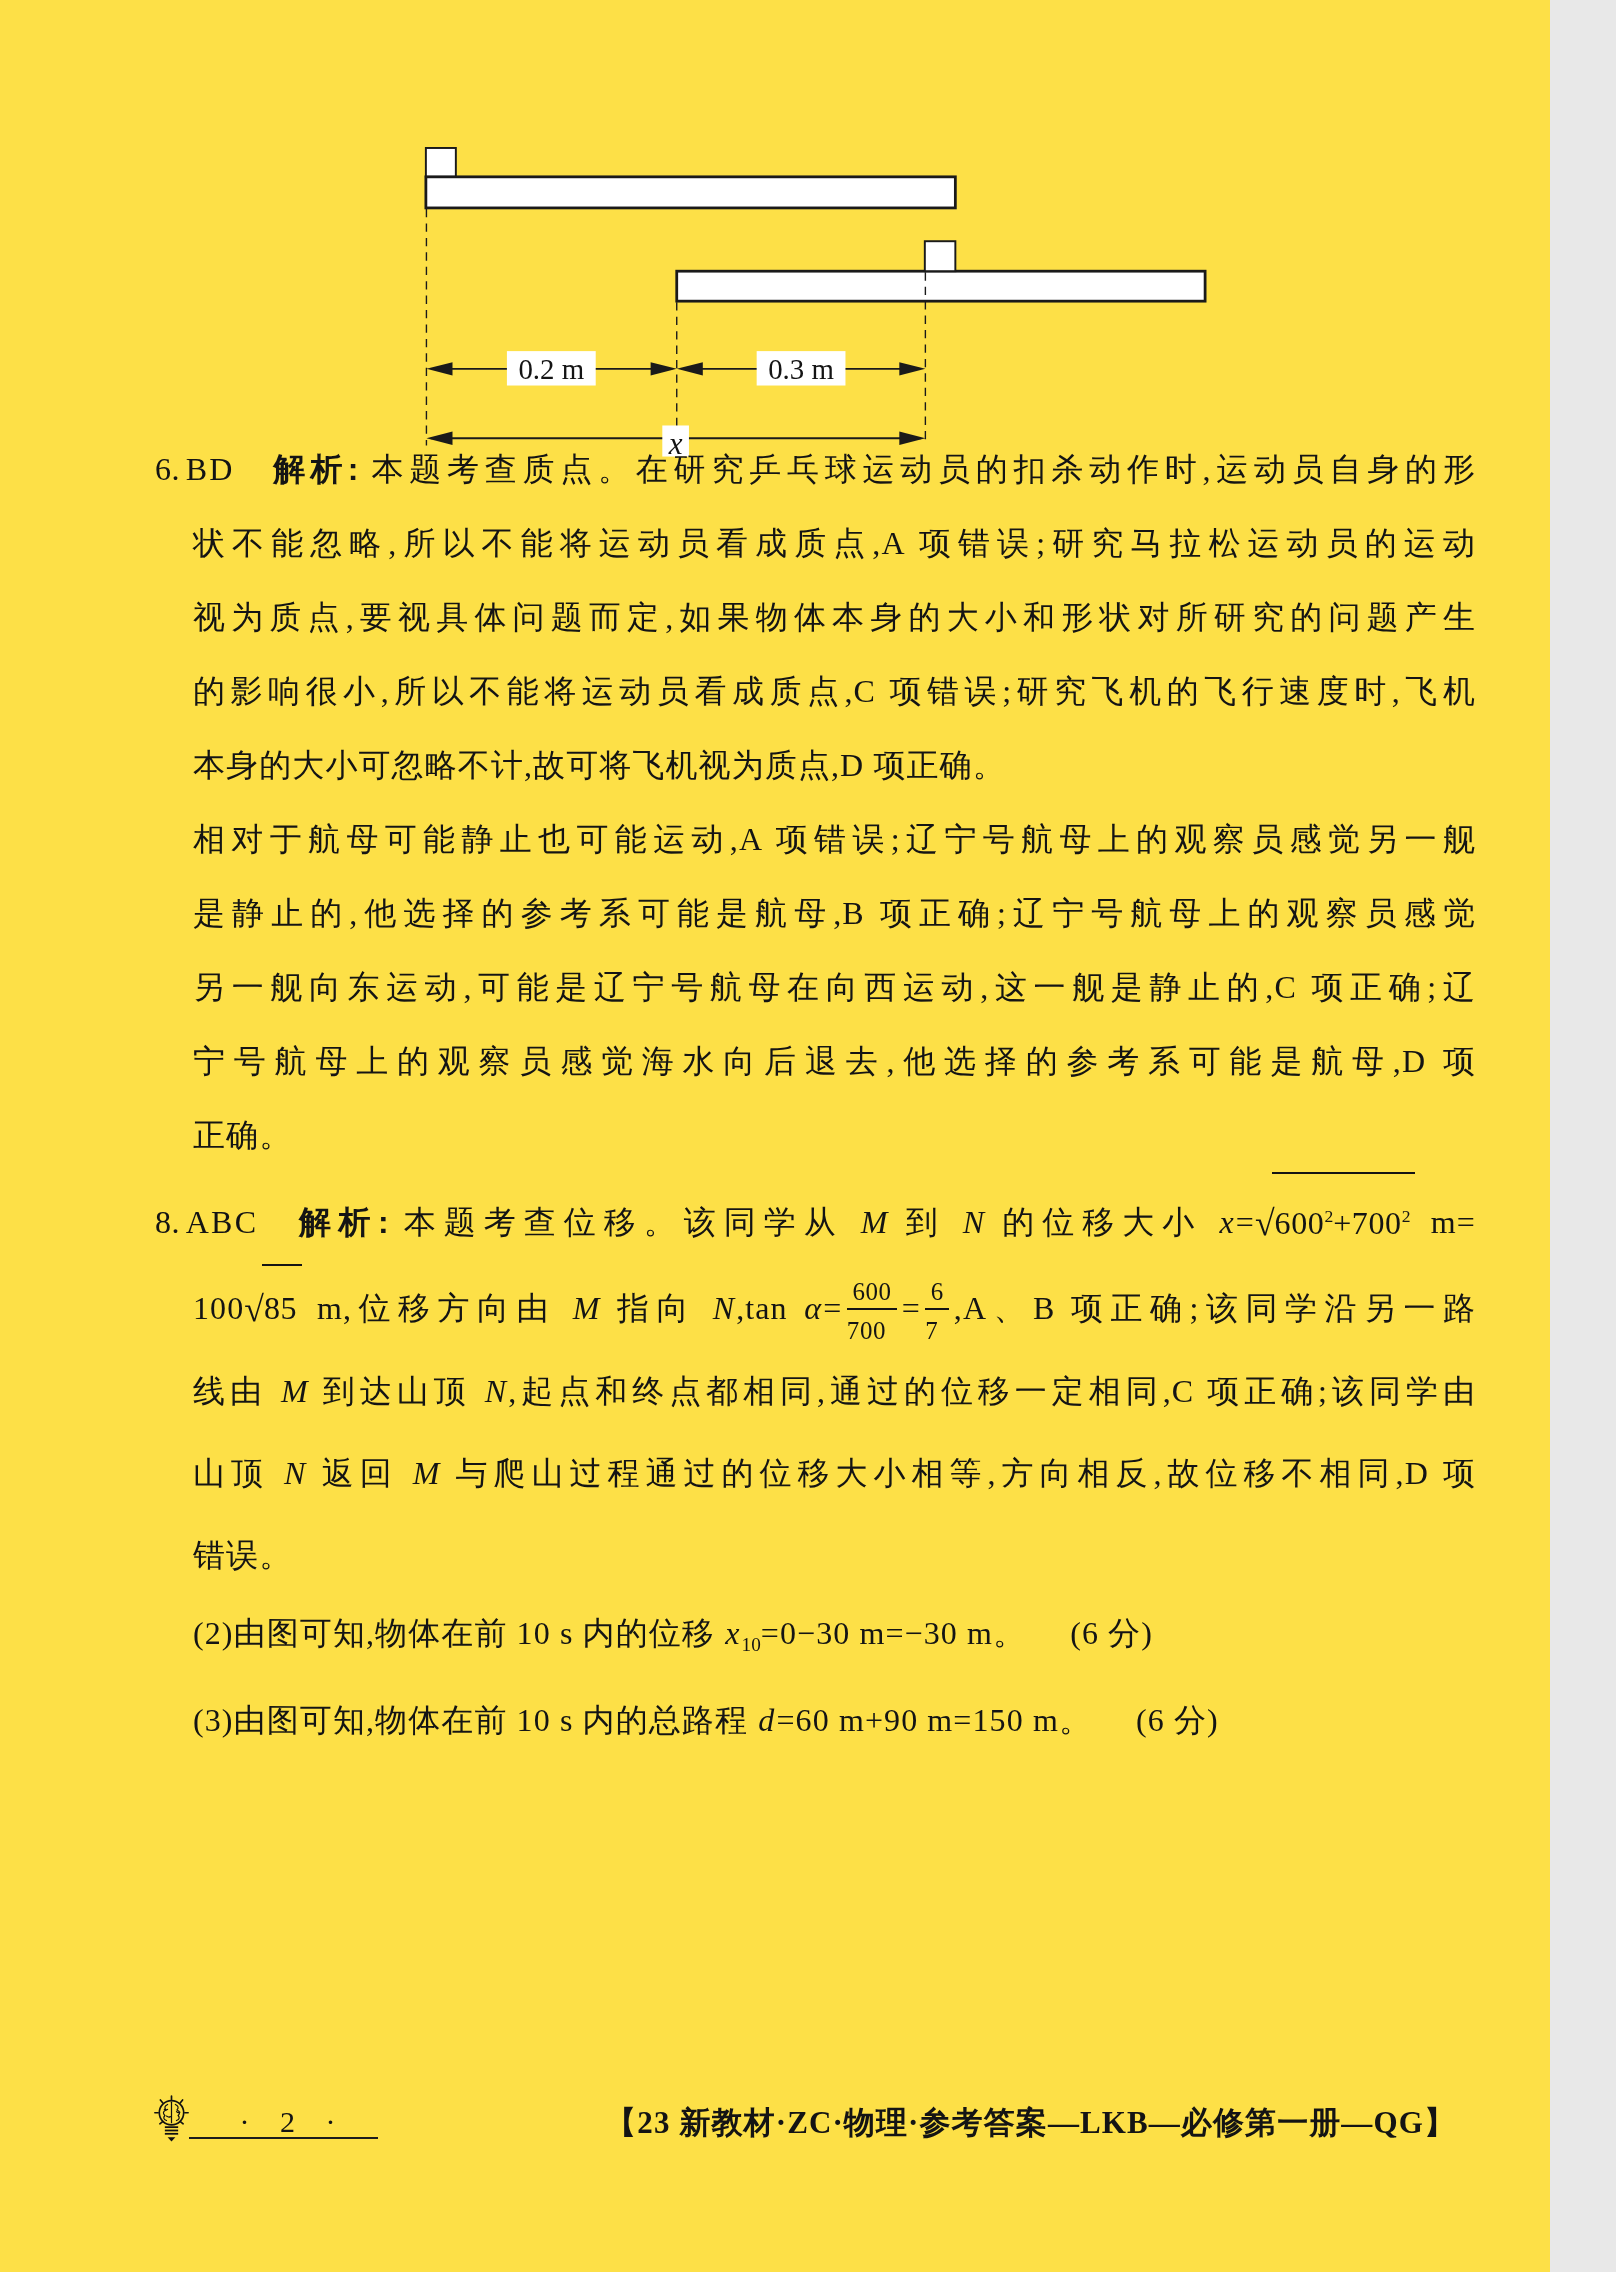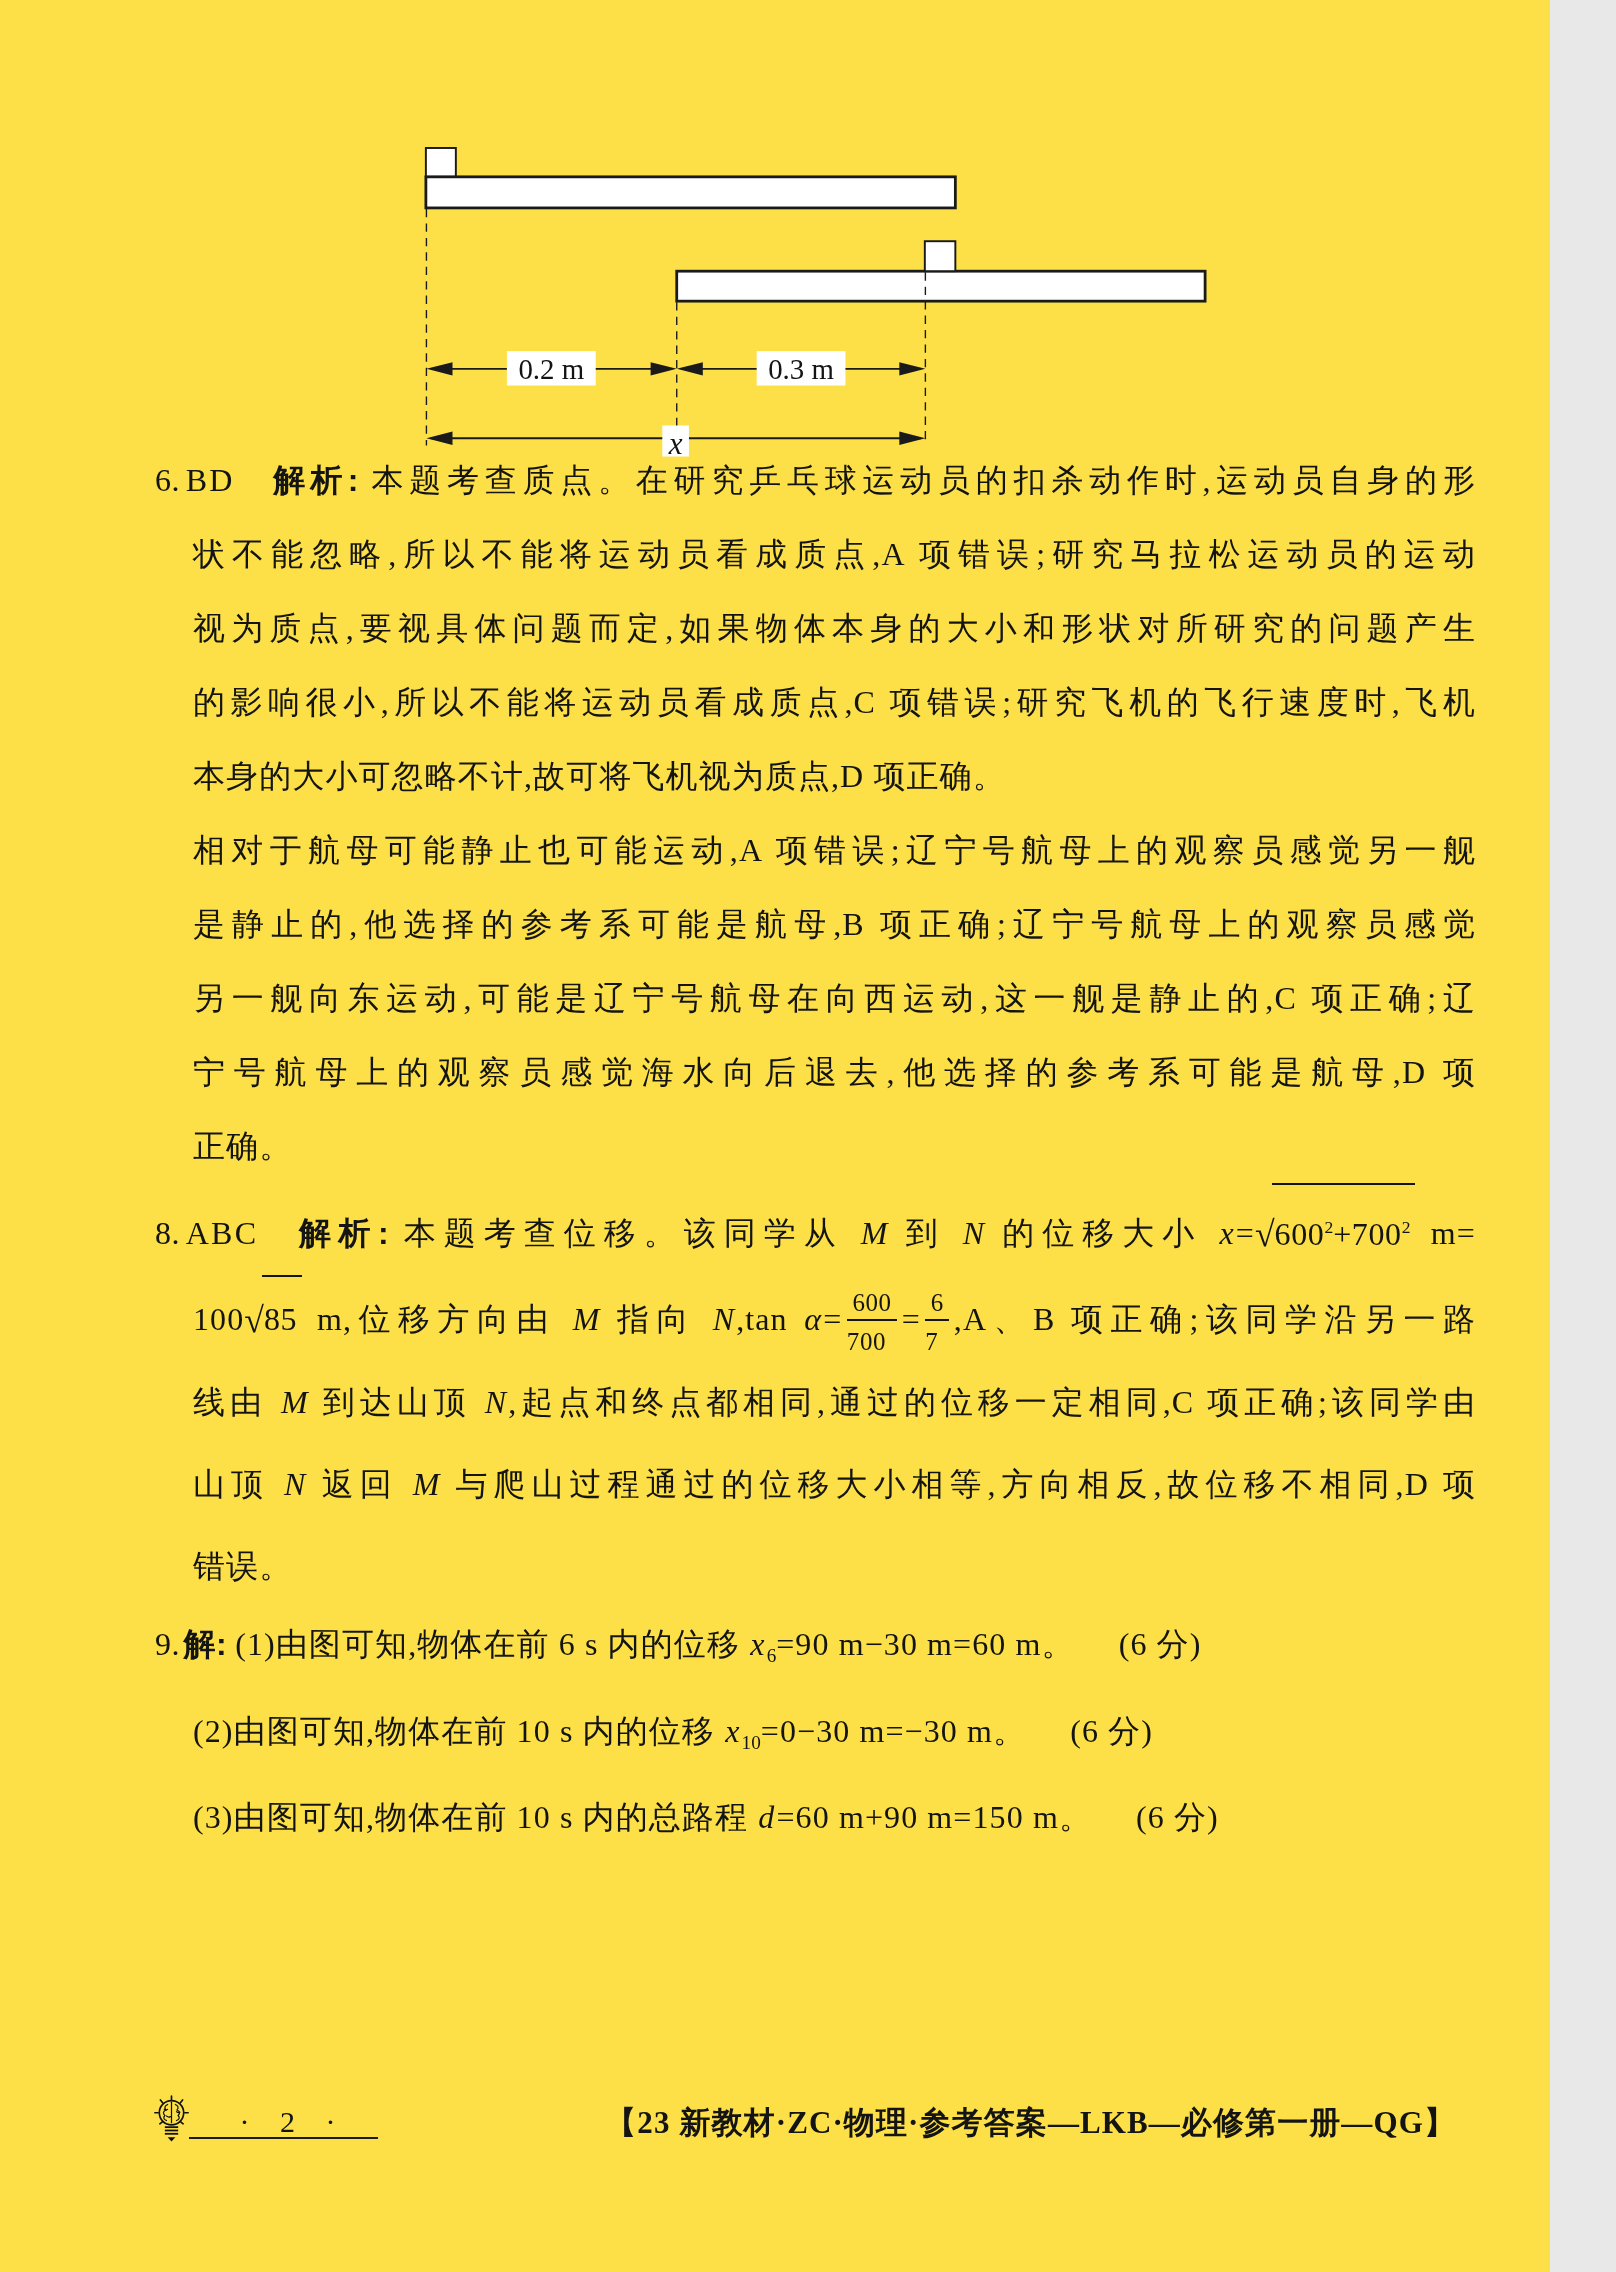--- a/index.html
+++ b/index.html
@@ -3,21 +3,21 @@
 <meta charset="utf-8">
 <style>
   html,body{margin:0;padding:0;background:#e8e8e8;}
   .page{position:relative;width:1550px;height:2273px;background:#fde047;overflow:hidden;
         font-family:"Liberation Serif","DejaVu Serif",serif;color:#141414;}
   
   .figure{position:absolute;left:389px;top:128px;}
   .figure text{font-family:"Liberation Serif","DejaVu Serif",serif;font-size:52px;fill:#141414;}
   .figure .var{font-style:italic;font-size:56px;}
   
-  #items-root{position:absolute;left:155px;top:443px;width:1321px;}
+  #items-root{position:absolute;left:155px;top:432px;width:1321px;}
   .line{line-height:74px;font-size:32px;letter-spacing:1.1px;
         text-align:justify;text-align-last:justify;white-space:nowrap;}
   .qitem.math .line{line-height:82px;}
   .line.cont{padding-left:38px;}
   .line.noj{text-align:left;text-align-last:auto;}
   .line.right{text-align:right;text-align-last:right;line-height:50px;}
   .seg-num{letter-spacing:0.6px;}
   .seg-ans{margin:0 30.5px 0 5.6px;letter-spacing:2.2px;}
   .seg-b{font-family:"Liberation Sans","DejaVu Sans",sans-serif;font-weight:bold;
          margin:0 7.8px 0 3.3px;letter-spacing:0.6px;}
@@ -98,21 +98,20 @@
         <div class="line cont noj"><span class="seg-t">正确。</span></div>
       </div>
       <div class="qitem math">
         <div class="line"><span class="seg-num">8.</span><span class="seg-ans">ABC</span><span class="seg-b">解析:</span><span class="seg-t">本题考查位移。该同学从 </span><span class="seg-i">M</span><span class="seg-t"> 到 </span><span class="seg-i">N</span><span class="seg-t"> 的位移大小 </span><span class="seg-i">x</span><span class="seg-t">=</span><span class="sqrt"><span class="r">√</span><span class="b"><span class="seg-t">600</span><sup>2</sup><span class="seg-t">+700</span><sup>2</sup></span></span><span class="seg-t"> m=</span></div>
         <div class="line cont"><span class="seg-t">100</span><span class="sqrt"><span class="r">√</span><span class="b"><span class="seg-t">85</span></span></span><span class="seg-t"> m,位移方向由 </span><span class="seg-i">M</span><span class="seg-t"> 指向 </span><span class="seg-i">N</span><span class="seg-t">,tan </span><span class="seg-i">α</span><span class="seg-t">=</span><span class="frac"><span class="fn">600</span><span class="fd">700</span></span><span class="seg-t">=</span><span class="frac"><span class="fn">6</span><span class="fd">7</span></span><span class="seg-t">,A、B 项正确;该同学沿另一路</span></div>
         <div class="line cont"><span class="seg-t">线由 </span><span class="seg-i">M</span><span class="seg-t"> 到达山顶 </span><span class="seg-i">N</span><span class="seg-t">,起点和终点都相同,通过的位移一定相同,C 项正确;该同学由</span></div>
         <div class="line cont"><span class="seg-t">山顶 </span><span class="seg-i">N</span><span class="seg-t"> 返回 </span><span class="seg-i">M</span><span class="seg-t"> 与爬山过程通过的位移大小相等,方向相反,故位移不相同,D 项</span></div>
         <div class="line cont noj"><span class="seg-t">错误。</span></div>
       </div>
       <div class="qitem">
-        <div class="line noj"><span class="seg-num">9.</span><span class="seg-b">解:</span><span class="seg-t">(1)由图可知,物体在前 6 s 内的位移 </span><span class="seg-i">x</span><sub>6</sub><span class="seg-t">=90 m−30 m=60 m。</span><span class="score">(6 分)</span></div>
         <div class="line cont noj"><span class="seg-t">(2)由图可知,物体在前 10 s 内的位移 </span><span class="seg-i">x</span><sub>10</sub><span class="seg-t">=0−30 m=−30 m。</span><span class="score">(6 分)</span></div>
         <div class="line cont noj"><span class="seg-t">(3)由图可知,物体在前 10 s 内的总路程 </span><span class="seg-i">d</span><span class="seg-t">=60 m+90 m=150 m。</span><span class="score">(6 分)</span></div>
       </div>
     </main>
 
   <footer class="footer">
     <svg class="bulb" width="37" height="51" viewBox="0 0 66 92">
       <g stroke="#111" stroke-width="3" fill="none" stroke-linecap="round">
         <circle cx="33" cy="32" r="22"></circle>
         <line x1="33" y1="2" x2="33" y2="8"></line>

